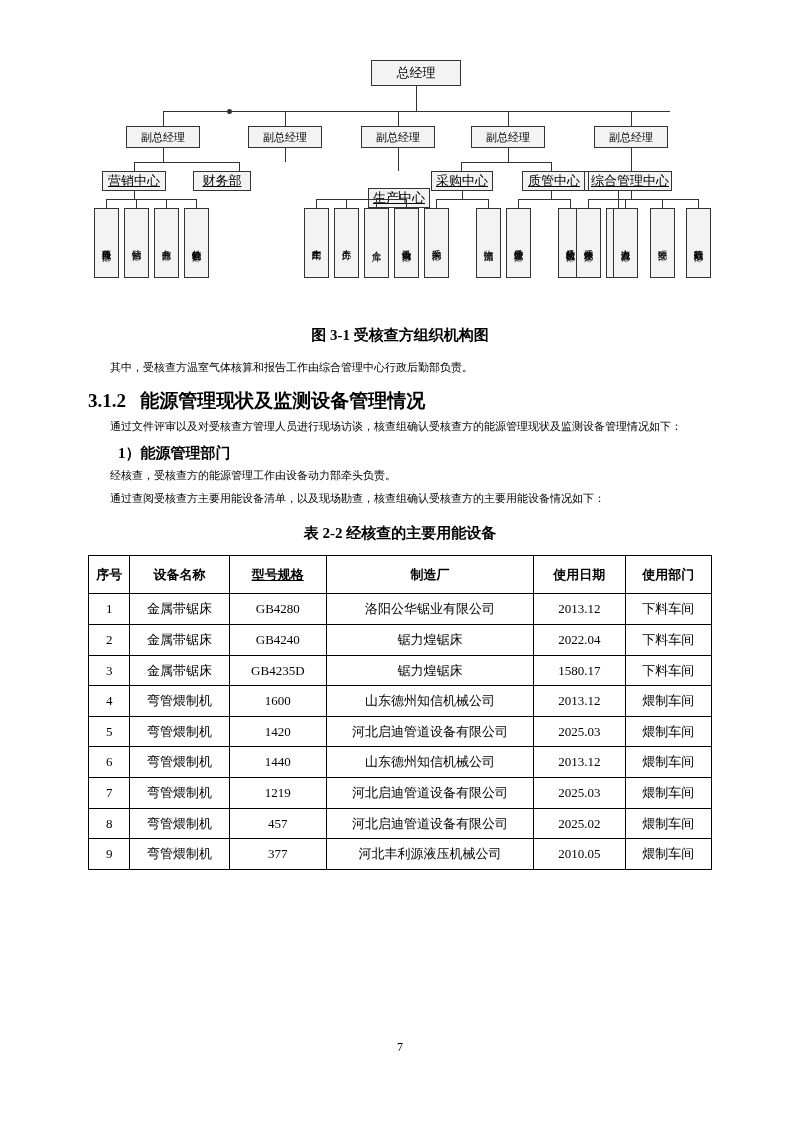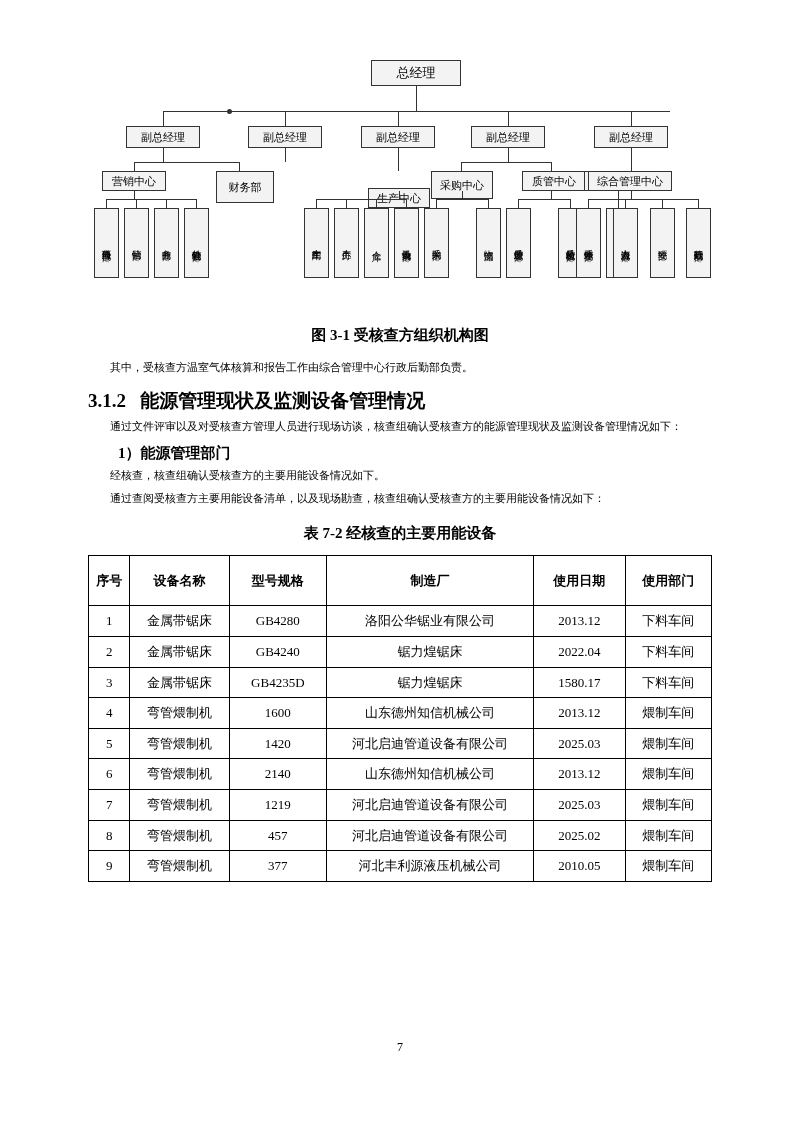--- a/index.html
+++ b/index.html
@@ -42,21 +42,21 @@
     box-sizing: border-box;
     display: flex;
     align-items: center;
     justify-content: center;
     font-family: "Liberation Sans", "DejaVu Sans", sans-serif;
   }
   .node.top {
     font-size: 13px;
   }
   .node.lvl2 { font-size: 11px; }
-  .node.lvl3 { font-size: 11px; }
+  .node.lvl3 { font-size: 13px; text-decoration: underline; }
   .node.leaf {
     font-size: 9.5px;
     writing-mode: vertical-rl;
     text-orientation: upright;
     letter-spacing: 0.5px;
     padding: 3px 0;
     line-height: 1.05;
   }
   .ln {
     position: absolute;
@@ -107,25 +107,25 @@
     font-family: "Liberation Serif", "DejaVu Serif", serif;
   }
   table.equip th, table.equip td {
     border: 1px solid #000;
     text-align: center;
     padding: 7px 2px;
     line-height: 1.2;
   }
   table.equip thead th {
     font-weight: bold;
-    padding: 17px 2px;
+    padding: 11px 2px;
   }
   .col-no { width: 38px; }
   .col-name { width: 100px; }
-  .col-model { width: 95px; }
+  .col-model { width: 95px; text-decoration: underline; }
   .col-maker { width: 215px; }
   .col-date { width: 90px; }
   .col-dept { width: 86px; }
   .th-vert {
     display: inline-block;
     line-height: 1.05;
   }
 
   .pagenum {
     position: absolute;
@@ -173,23 +173,23 @@
       <div class="ln h" style="left:46px; top:102px; width:105px;"></div>
       <div class="ln v" style="left:46px;  top:102px; height:9px;"></div>
       <div class="ln v" style="left:151px; top:102px; height:9px;"></div>
       <div class="ln h" style="left:373px; top:102px; width:90px;"></div>
       <div class="ln v" style="left:373px; top:102px; height:9px;"></div>
       <div class="ln v" style="left:463px; top:102px; height:9px;"></div>
       <div class="ln v" style="left:310px; top:102px; height:9px;"></div>
       <div class="ln v" style="left:543px; top:102px; height:9px;"></div>
 
       <div class="node lvl3" style="left:14px; top:111px; width:64px; height:20px;">营销中心</div>
-      <div class="node lvl3" style="left:128px; top:111px; width:58px; height:32px;">财务部</div>
+      <div class="node lvl3" style="left:105px; top:111px; width:58px; height:20px;">财务部</div>
       <div class="node lvl3" style="left:280px; top:128px; width:62px; height:20px;">生产中心</div>
-      <div class="node lvl3" style="left:343px; top:111px; width:62px; height:28px;">采购中心</div>
+      <div class="node lvl3" style="left:343px; top:111px; width:62px; height:20px;">采购中心</div>
       <div class="node lvl3" style="left:434px; top:111px; width:64px; height:20px;">质管中心</div>
       <div class="node lvl3" style="left:496px; top:111px; width:73px; height:20px;">技术研发部</div>
       <div class="node lvl3" style="left:505px; top:111px; width:84px; height:20px; left:500px;">综合管理中心</div>
 
       <div class="ln v" style="left:46px; top:131px; height:8px;"></div>
       <div class="ln h" style="left:18px; top:139px; width:90px;"></div>
       <div class="ln v" style="left:18px;  top:139px; height:9px;"></div>
       <div class="ln v" style="left:48px;  top:139px; height:9px;"></div>
       <div class="ln v" style="left:78px;  top:139px; height:9px;"></div>
       <div class="ln v" style="left:108px; top:139px; height:9px;"></div>
@@ -249,25 +249,25 @@
 
     <h4 class="sec">
       <span>3.1.2</span>
       &nbsp;
       <span>能源管理现状及监测设备管理情况</span>
     </h4>
 
     <p class="body indent">通过文件评审以及对受核查方管理人员进行现场访谈，核查组确认受核查方的能源管理现状及监测设备管理情况如下：</p>
 
     <div class="list-h">1）能源管理部门</div>
-    <p class="body indent">经核查，核查组确认受核查方的主要用能设备情况如下。</p>
+    <p class="body indent">经核查，受核查方的能源管理工作由设备动力部牵头负责。</p>
 
     <p class="body indent">通过查阅受核查方主要用能设备清单，以及现场勘查，核查组确认受核查方的主要用能设备情况如下：</p>
 
-    <div class="tabcaption">表 7-2 经核查的主要用能设备</div>
+    <div class="tabcaption">表 2-2 经核查的主要用能设备</div>
 
     <table class="equip">
       <thead>
         <tr>
           <th class="col-no"><span class="th-vert">序号</span></th>
           <th class="col-name">设备名称</th>
           <th class="col-model">型号规格</th>
           <th class="col-maker">制造厂</th>
           <th class="col-date">使用日期</th>
           <th class="col-dept">使用部门</th>
@@ -310,21 +310,21 @@
           <td>5</td>
           <td>弯管煨制机</td>
           <td>1420</td>
           <td>河北启迪管道设备有限公司</td>
           <td>2025.03</td>
           <td>煨制车间</td>
         </tr>
         <tr>
           <td>6</td>
           <td>弯管煨制机</td>
-          <td>2140</td>
+          <td>1440</td>
           <td>山东德州知信机械公司</td>
           <td>2013.12</td>
           <td>煨制车间</td>
         </tr>
         <tr>
           <td>7</td>
           <td>弯管煨制机</td>
           <td>1219</td>
           <td>河北启迪管道设备有限公司</td>
           <td>2025.03</td>

